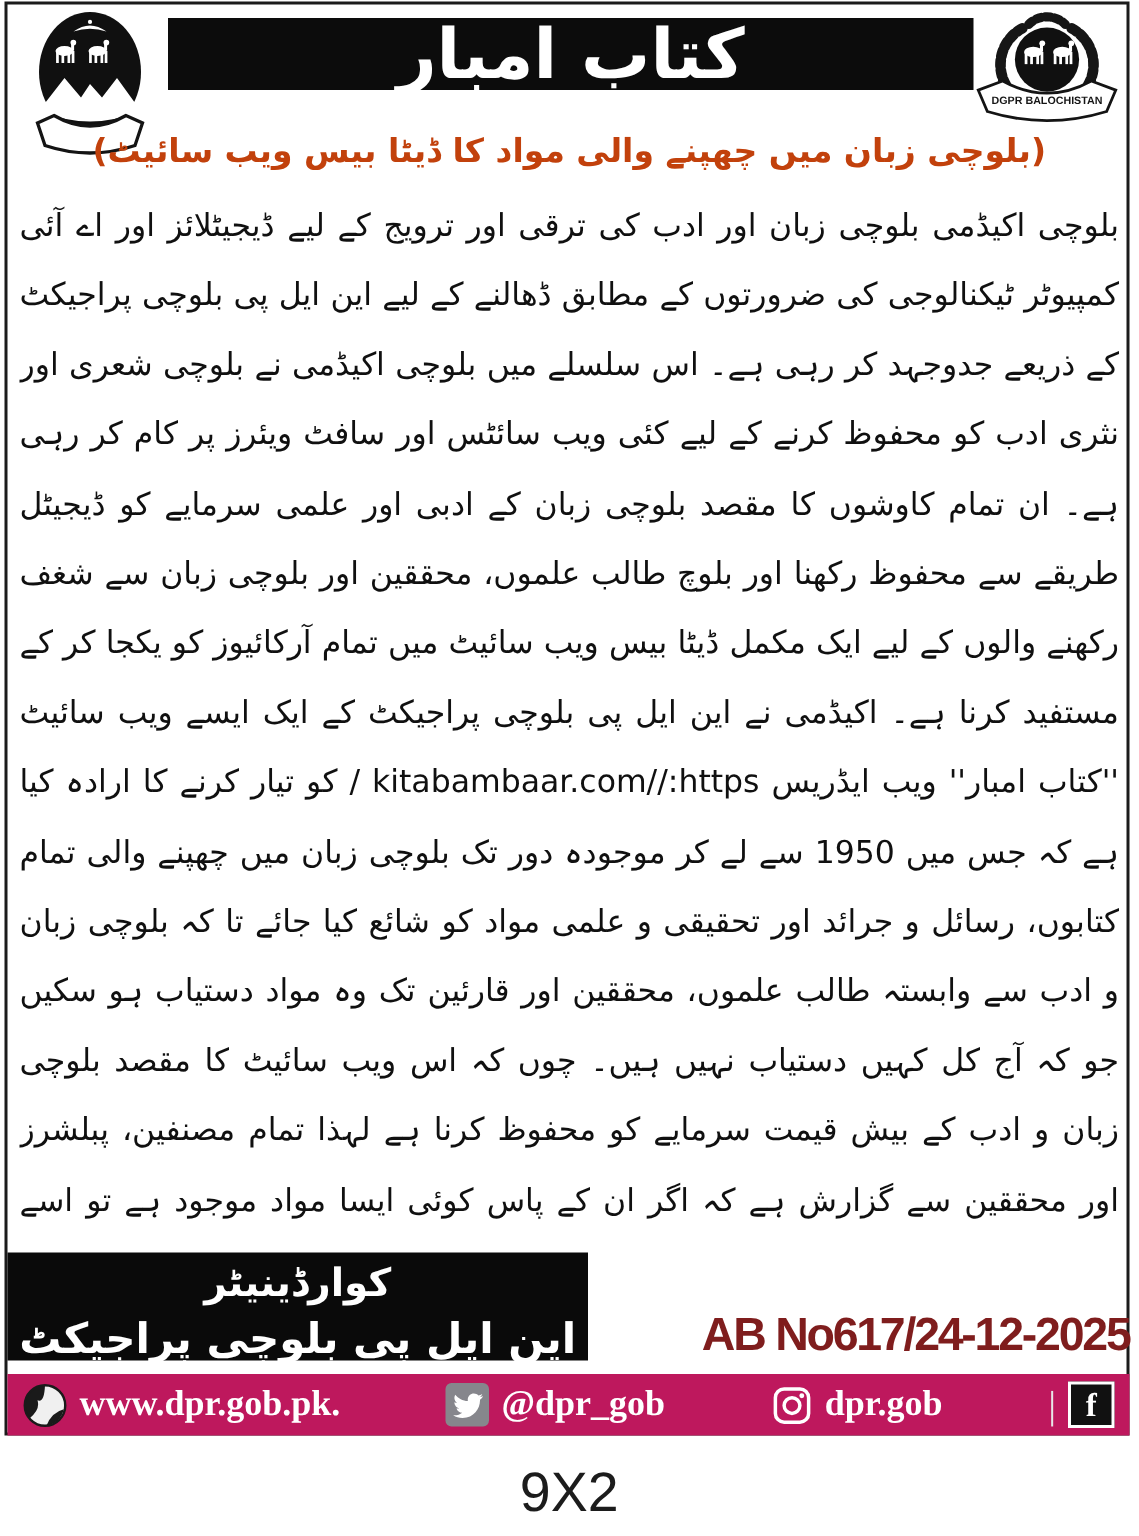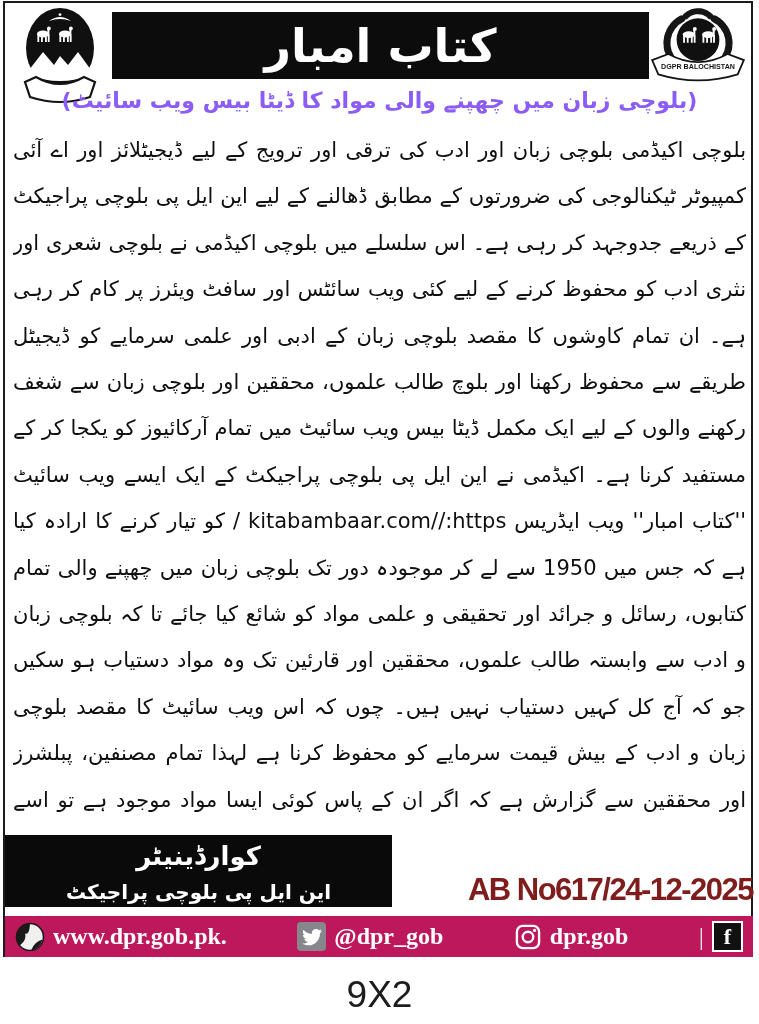--- a/index.html
+++ b/index.html
@@ -3,35 +3,35 @@
 <meta charset="utf-8">
 <style>
   html,body{margin:0;padding:0;background:#ffffff;}
   .canvas{position:relative;width:759px;height:1024px;background:#fff;overflow:hidden;
           font-family:"DejaVu Sans",sans-serif;color:#141414;}
   .frame{position:absolute;left:3px;top:1px;width:750px;height:956px;border:2px solid #1b1b1b;box-sizing:border-box;}
 
   
   .logo-left{position:absolute;left:13px;top:6px;width:94px;height:104px;}
   .logo-right{position:absolute;left:644px;top:6px;width:108px;height:100px;}
-  .title-bar{position:absolute;left:112px;top:12px;width:537px;height:67px;background:#0c0c0c;
+  .title-bar{position:absolute;left:112px;top:12px;width:537px;height:48px;background:#0c0c0c;
              display:flex;align-items:center;justify-content:center;direction:rtl;}
   .title-bar span{color:#ffffff;font-size:46px;font-weight:bold;line-height:1;}
   .subtitle{position:absolute;left:0;right:0;top:88px;text-align:center;direction:rtl;
-            font-size:22px;font-weight:bold;color:#8b5cf6;}
+            font-size:22px;font-weight:bold;color:#c2410c;}
 
   
   .body-text{position:absolute;left:13px;right:13px;top:127px;height:700px;overflow:hidden;
              direction:rtl;text-align:justify;font-size:21px;line-height:46.4px;color:#101010;}
 
   
   .sig-box{position:absolute;left:5px;top:835px;width:387px;height:72px;background:#0a0a0a;
            color:#fff;direction:rtl;text-align:center;box-sizing:border-box;padding-top:3px;}
   .sig-box .l1{font-size:26px;font-weight:bold;line-height:37px;}
-  .sig-box .l2{font-size:20px;font-weight:bold;line-height:35px;}
+  .sig-box .l2{font-size:28px;font-weight:bold;line-height:35px;}
   .ab-number{position:absolute;right:6px;top:872px;font-family:"Liberation Sans",sans-serif;
              font-size:31px;font-weight:bold;letter-spacing:-1.5px;color:#7f1d1d;white-space:nowrap;}
 
   
   .footer-bar{position:absolute;left:5px;top:916px;width:748px;height:41px;background:#be185d;
               box-sizing:border-box;display:flex;align-items:center;justify-content:space-between;
               padding:0 10px;color:#fff;font-family:"Liberation Serif",serif;font-weight:bold;font-size:24px;}
   .f-item{display:flex;align-items:center;gap:8px;white-space:nowrap;}
   .tw-box{width:29px;height:29px;background:#86868c;border-radius:4px;display:flex;align-items:center;justify-content:center;}
   .fb-box{width:27px;height:27px;background:#111;border:2px solid #fff;display:flex;align-items:center;justify-content:center;

